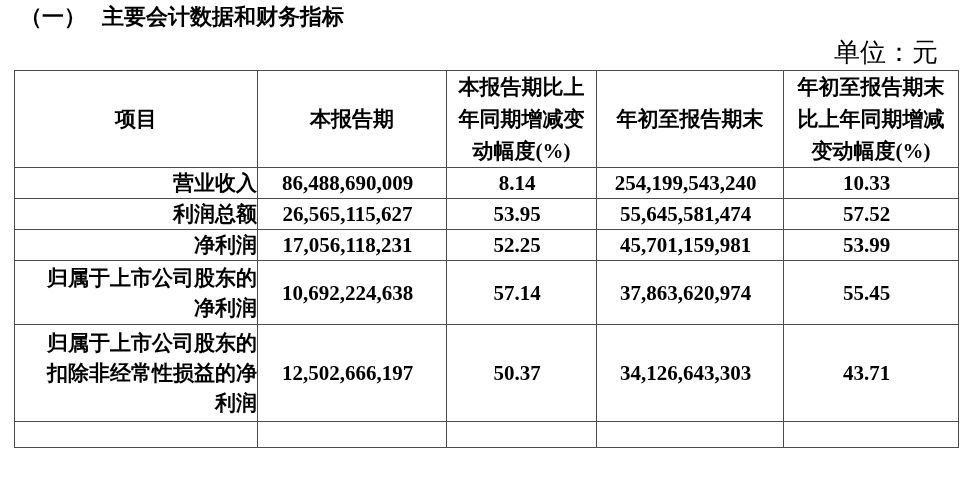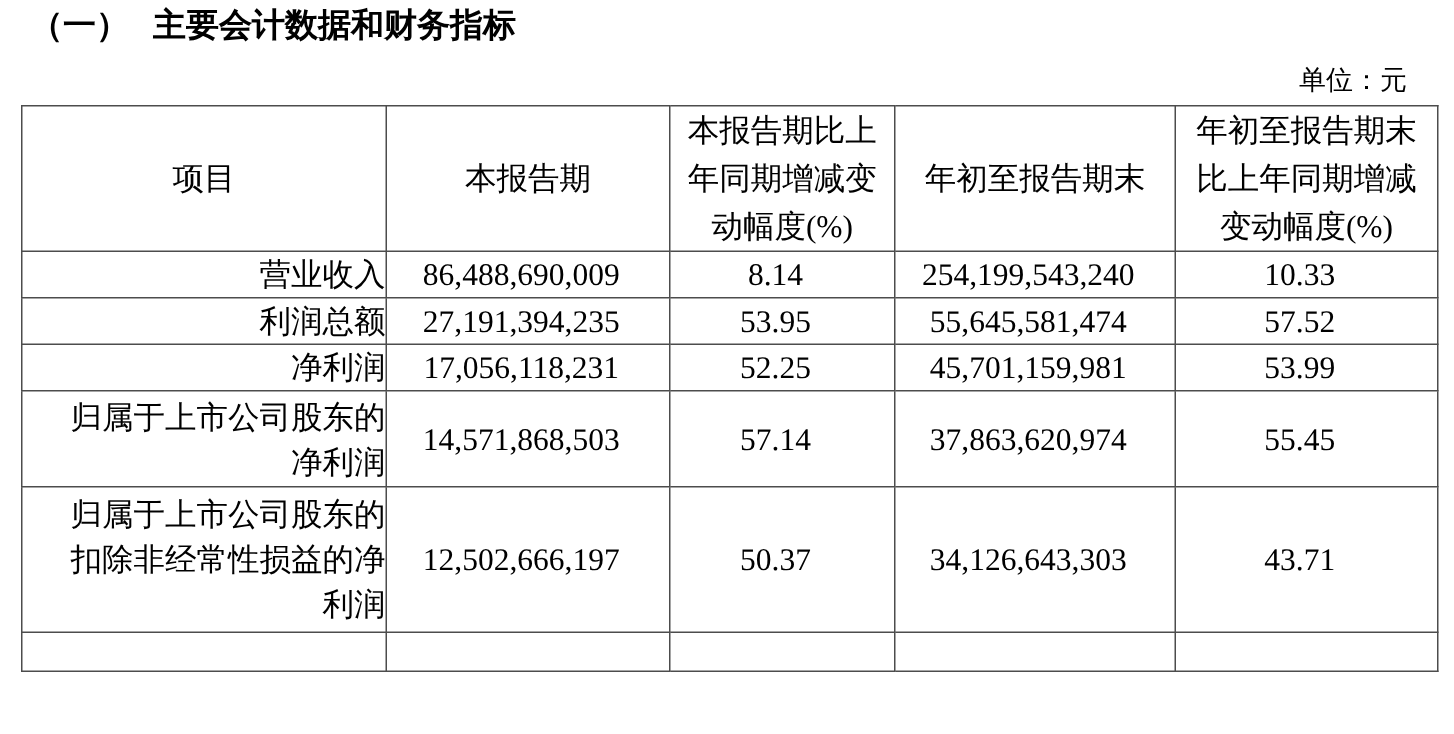--- a/index.html
+++ b/index.html
@@ -10,33 +10,33 @@
     font-family: "Liberation Serif", "DejaVu Serif", serif;
     position: relative; overflow: hidden;
   }
   .doc-title {
     position: absolute; left: 20px; top: 4px;
     font-size: 22px; font-weight: bold; line-height: 26px;
     display: flex; gap: 16px; white-space: nowrap;
   }
   .unit-line {
     position: absolute; top: 41px; right: 31px;
-    font-size: 18px; line-height: 24px;
+    font-size: 26px; line-height: 24px;
     display: flex; gap: 28px; white-space: nowrap;
   }
   table.fin-table {
     position: absolute; left: 14px; top: 70px;
     width: 944px;
     border-collapse: collapse; table-layout: fixed;
     font-size: 21px;
   }
   .fin-table th, .fin-table td {
     border: 1px solid #4c4c4c;
     padding: 0; margin: 0;
-    font-weight: normal;
+    font-weight: bold;
     vertical-align: middle;
     overflow: hidden;
   }
   .fin-table thead th {
     text-align: center;
     line-height: 32px;
     white-space: pre-line;
     height: 97px;
   }
   .fin-table td.cell-item {
@@ -92,36 +92,36 @@
   <tbody>
     <tr class="r-single">
       <td class="cell-item">营业收入</td>
       <td class="cell-num">86,488,690,009</td>
       <td class="cell-num">8.14</td>
       <td class="cell-num">254,199,543,240</td>
       <td class="cell-num">10.33</td>
     </tr>
     <tr class="r-single">
       <td class="cell-item">利润总额</td>
-      <td class="cell-num">27,191,394,235</td>
+      <td class="cell-num">26,565,115,627</td>
       <td class="cell-num">53.95</td>
       <td class="cell-num">55,645,581,474</td>
       <td class="cell-num">57.52</td>
     </tr>
     <tr class="r-single">
       <td class="cell-item">净利润</td>
       <td class="cell-num">17,056,118,231</td>
       <td class="cell-num">52.25</td>
       <td class="cell-num">45,701,159,981</td>
       <td class="cell-num">53.99</td>
     </tr>
     <tr class="r-two">
       <td class="cell-item">归属于上市公司股东的
 净利润</td>
-      <td class="cell-num">14,571,868,503</td>
+      <td class="cell-num">10,692,224,638</td>
       <td class="cell-num">57.14</td>
       <td class="cell-num">37,863,620,974</td>
       <td class="cell-num">55.45</td>
     </tr>
     <tr class="r-three">
       <td class="cell-item">归属于上市公司股东的
 扣除非经常性损益的净
 利润</td>
       <td class="cell-num">12,502,666,197</td>
       <td class="cell-num">50.37</td>

